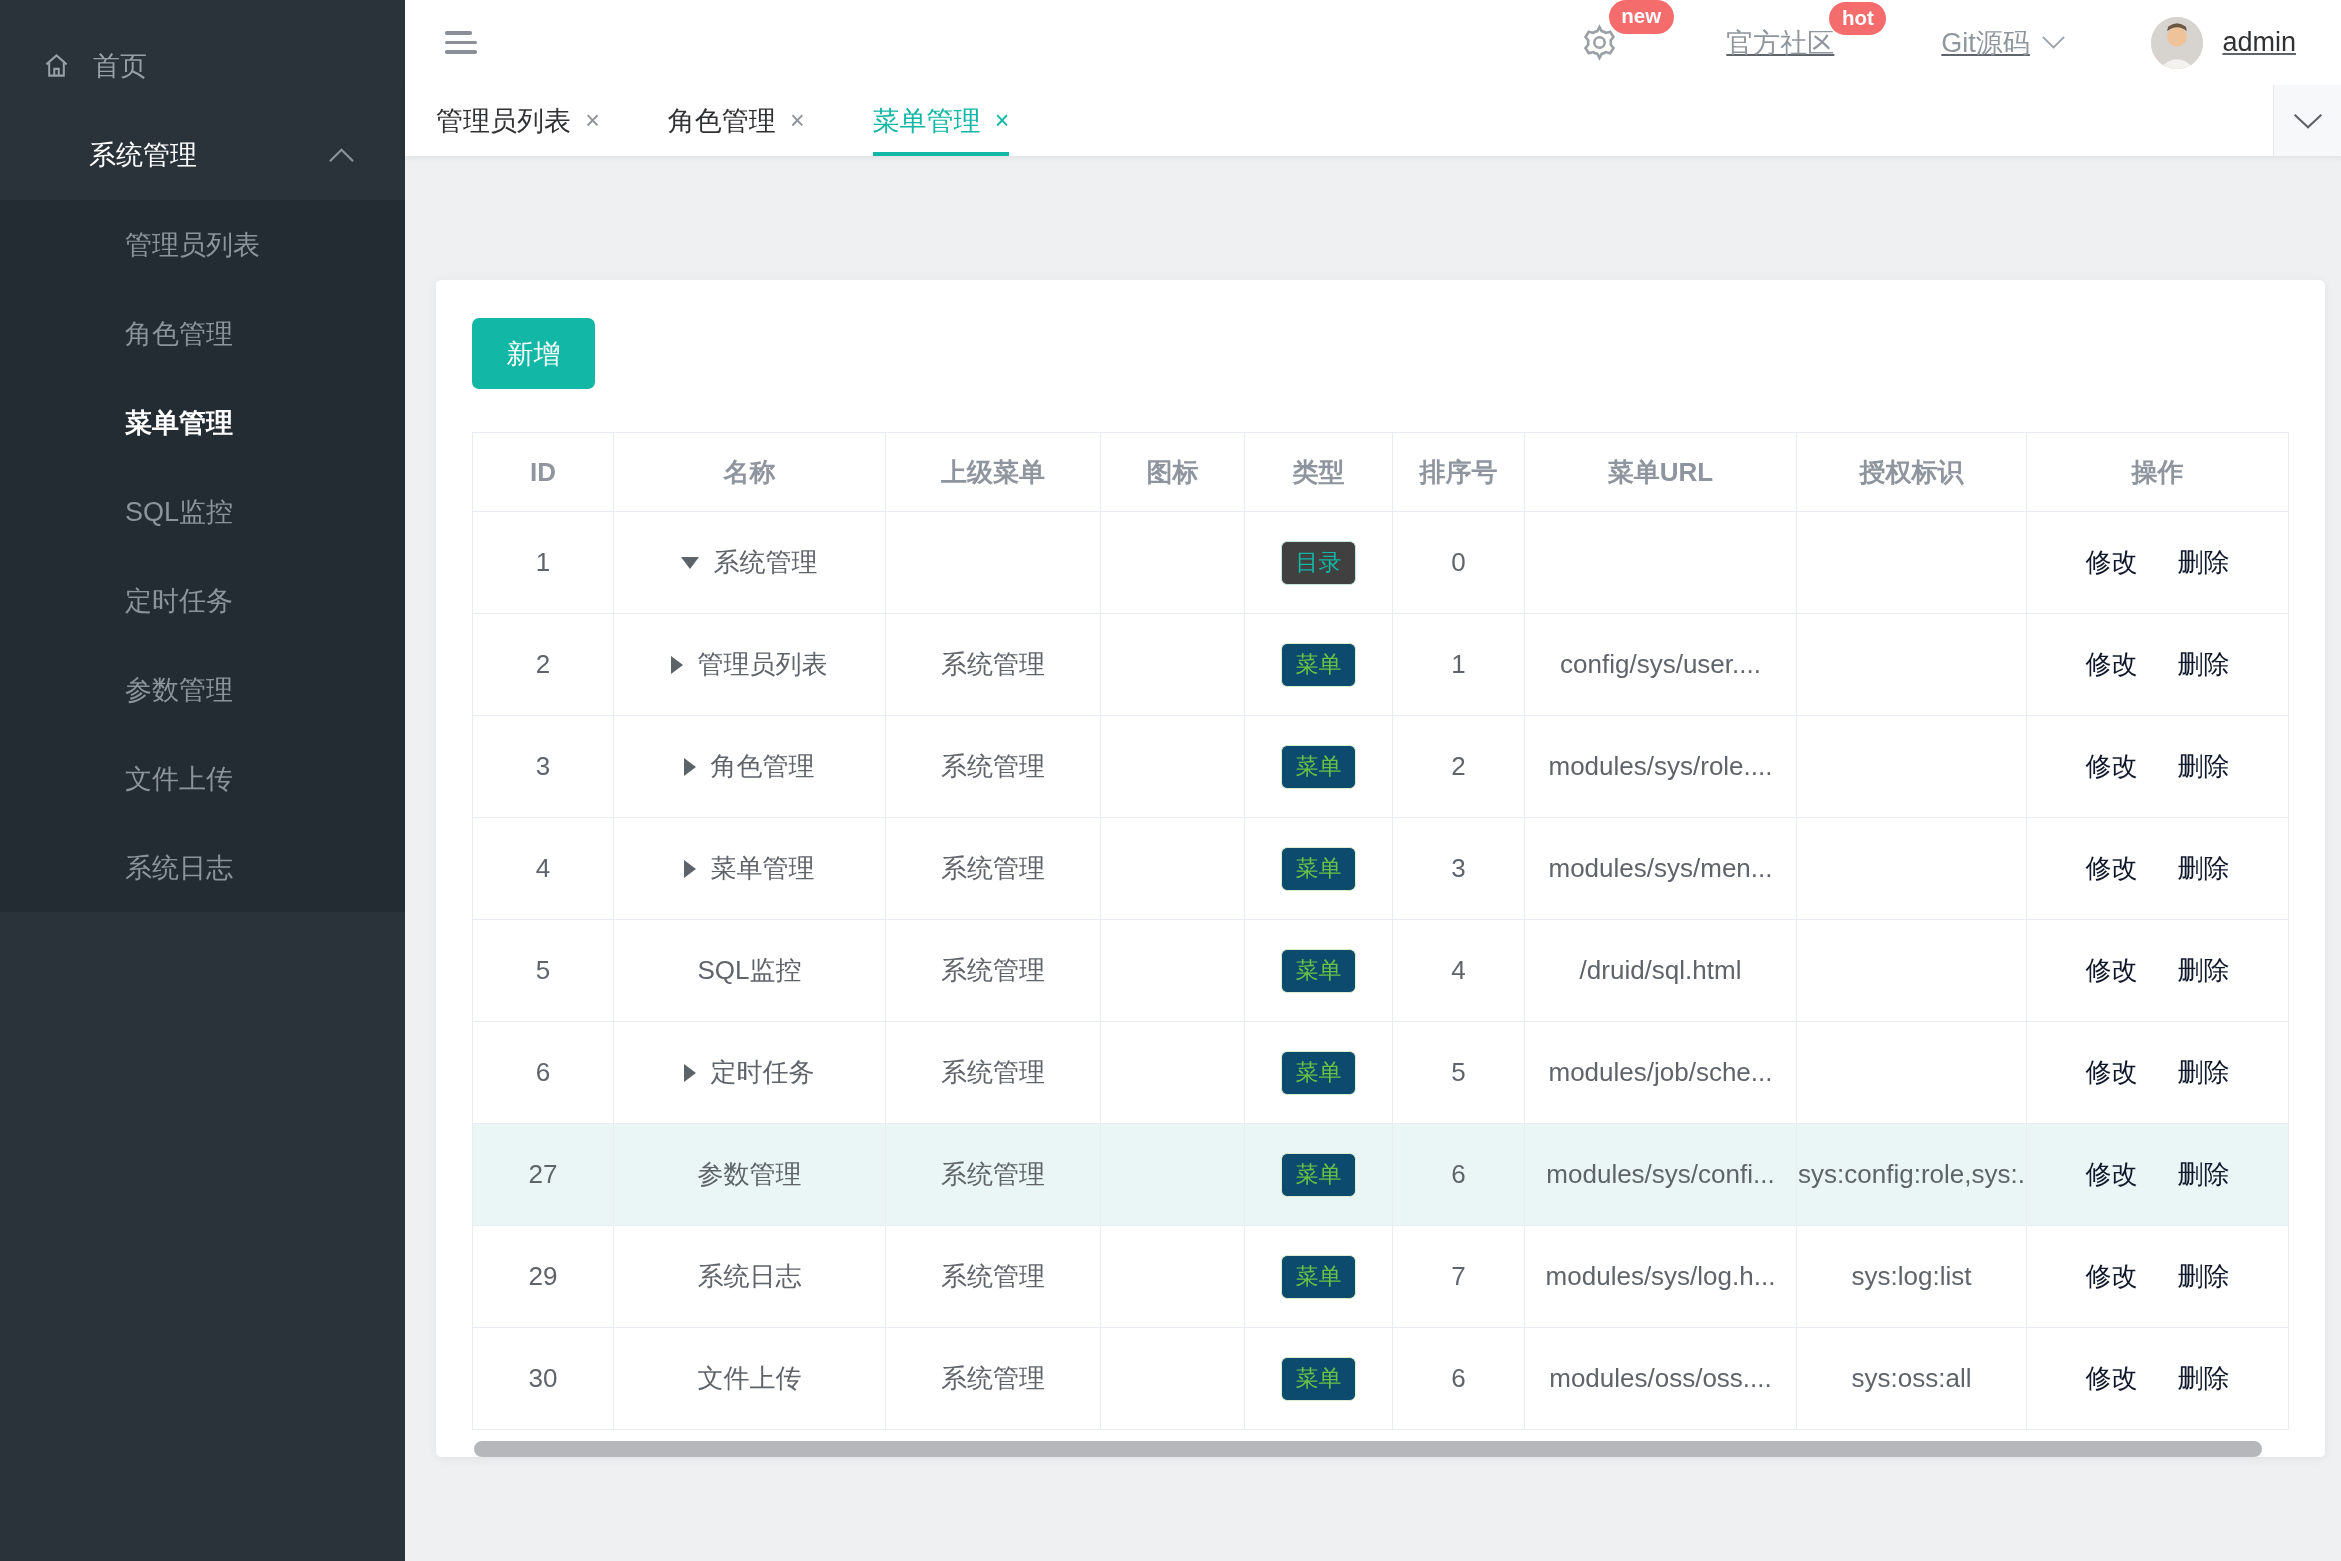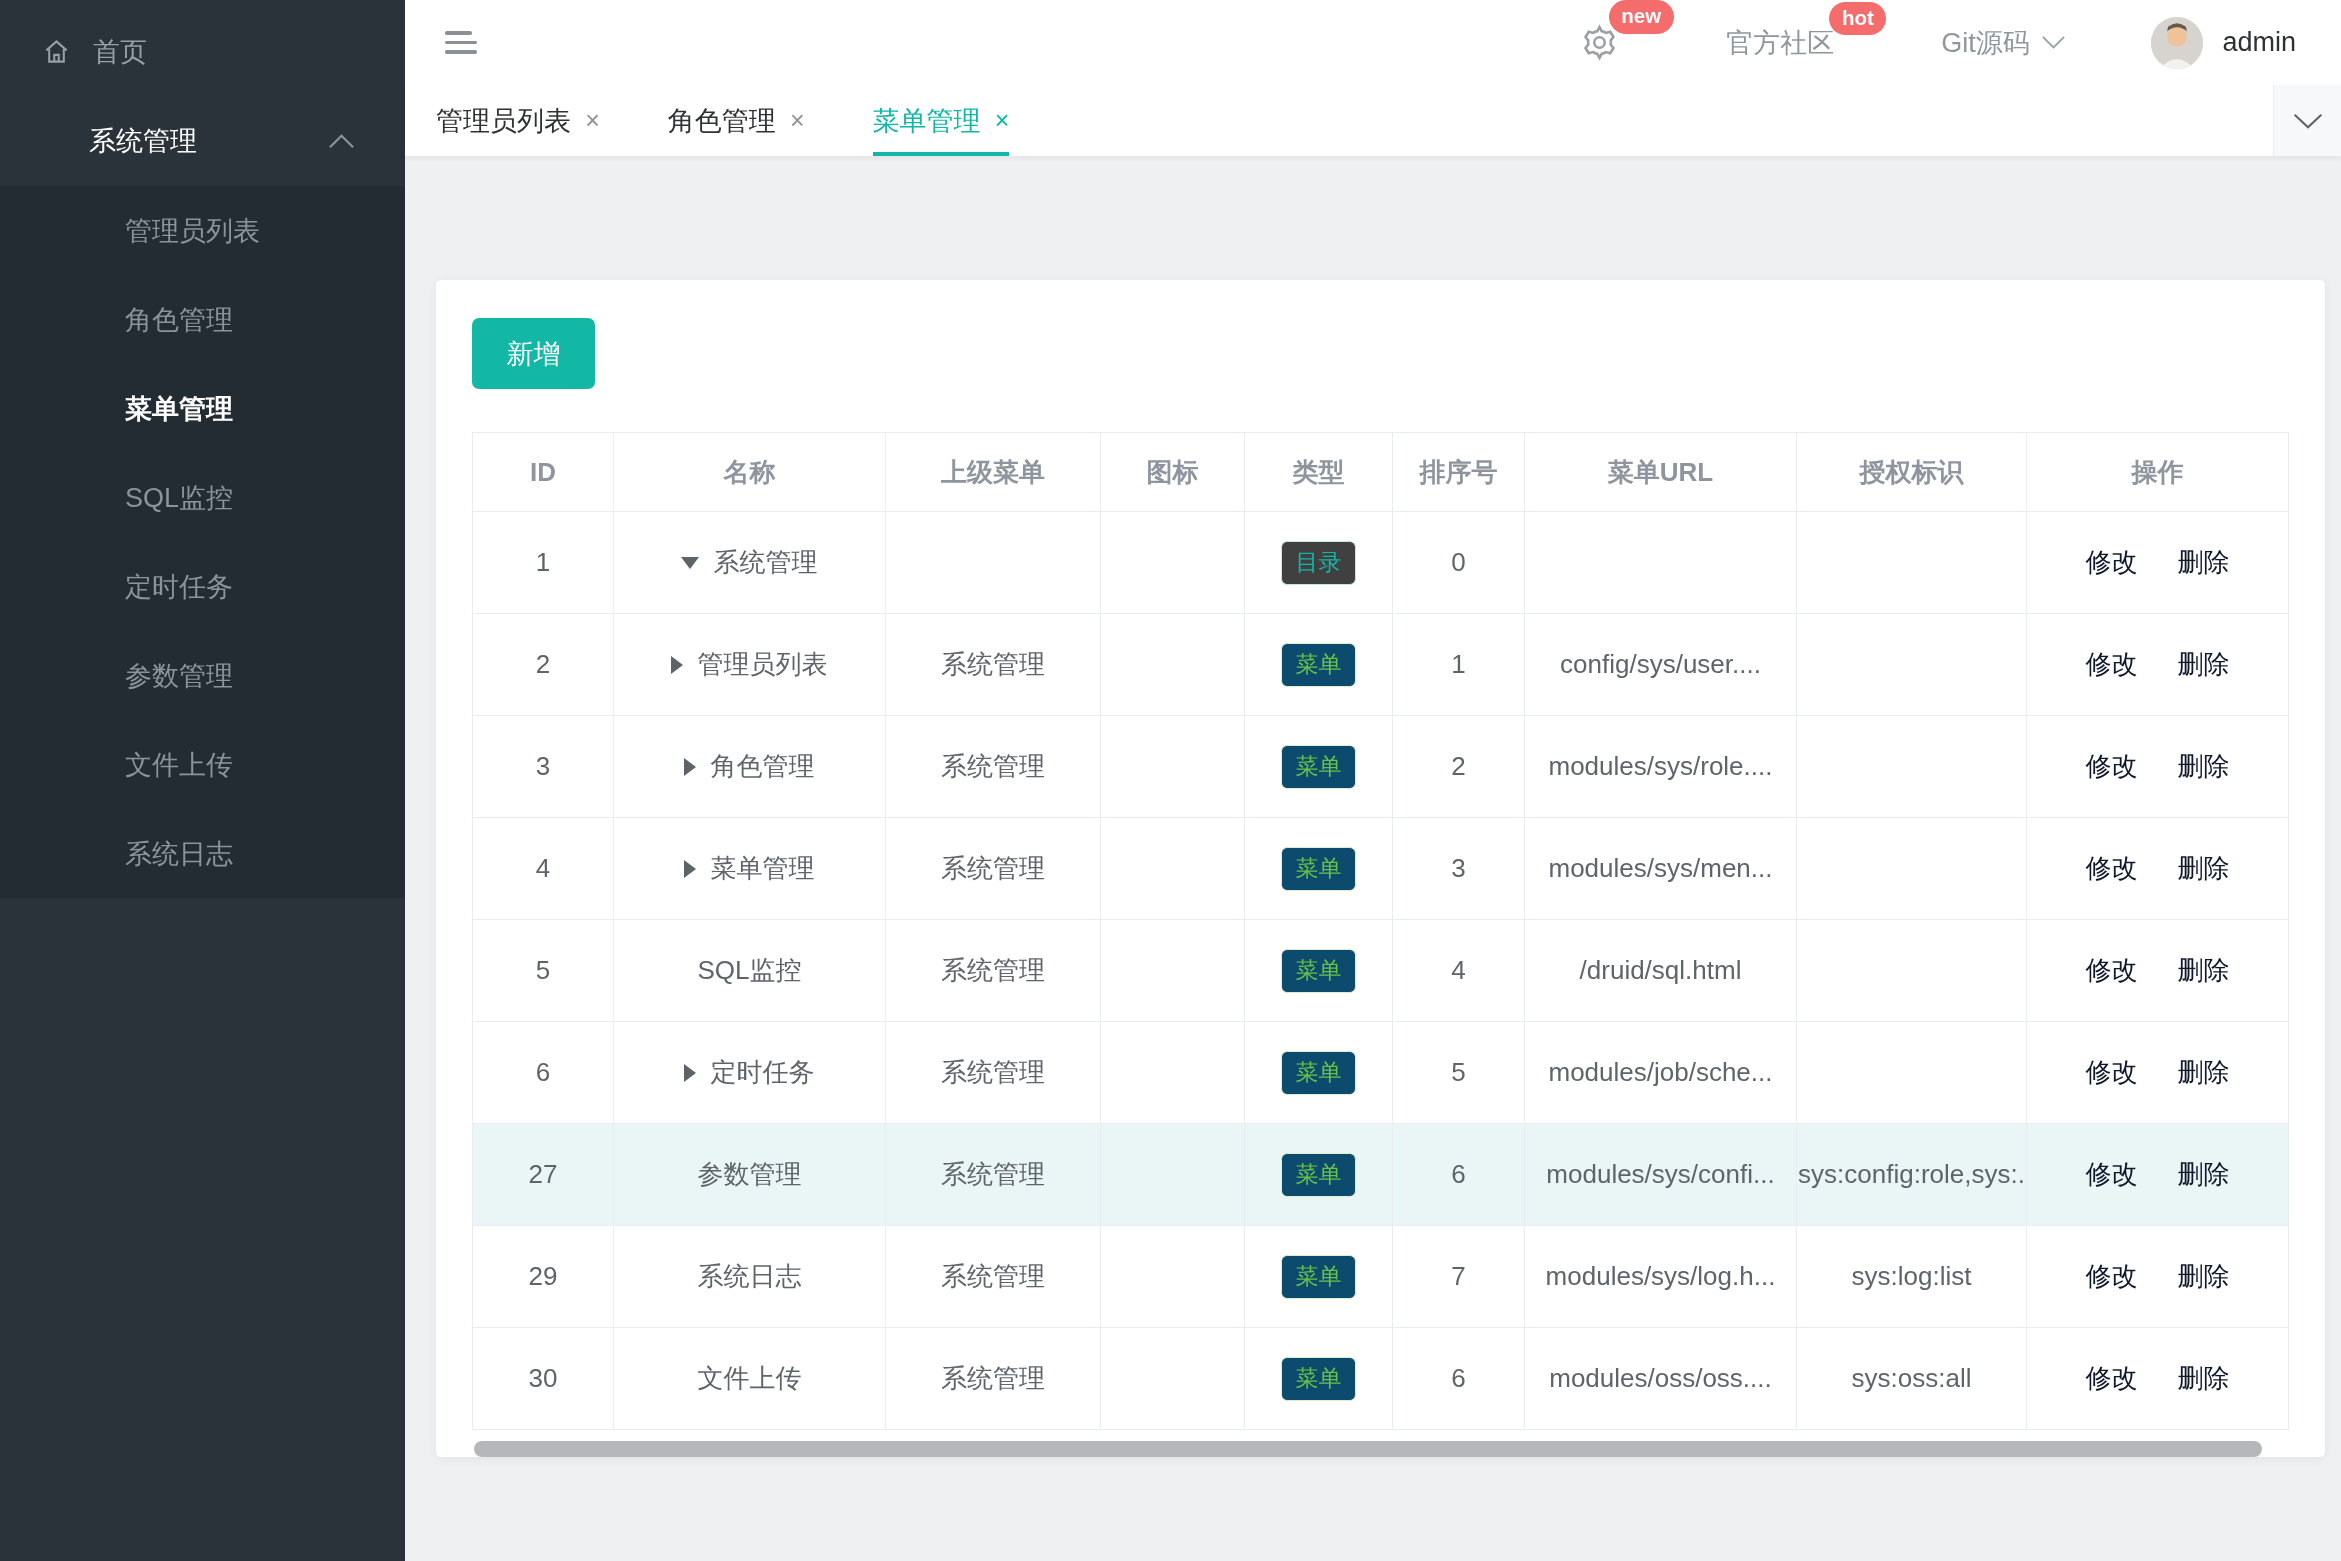--- a/index.html
+++ b/index.html
@@ -4,21 +4,21 @@
 <style>
   * { margin:0; padding:0; box-sizing:border-box; }
   html,body { width:2342px; height:1562px; overflow:hidden; }
   body { font-family:"Liberation Sans","DejaVu Sans",sans-serif; background:#eef0f2; color:#5f646b; }
   .app { display:flex; width:100%; height:100%; }
 
   
   .sidebar { width:405px; height:100%; background:#2a323a; flex:none; display:flex; flex-direction:column; }
   .logo { height:85px; background:#12b7a6; color:#fff; font-size:36px; font-weight:bold;
           display:flex; align-items:center; justify-content:center; letter-spacing:0.9px; }
-  .side-nav { flex:1; padding-top:8px; }
+  .side-nav { flex:1; padding-top:22px; }
   .side-home { height:87px; display:flex; align-items:center; padding-left:43px; gap:23px;
                color:#97a0a6; font-size:27px; cursor:pointer; }
   .side-home svg { width:27px; height:27px; stroke:#97a0a6; }
   .side-group-title { height:91px; display:flex; align-items:center; padding:0 50px 0 89px;
                       color:#ffffff; font-size:27px; cursor:pointer; }
   .side-group-title .grow { flex:1; }
   .side-group-title svg { width:27px; height:16px; stroke:#8b949b; }
   .submenu { background:#242c33; }
   .submenu-item { height:89px; display:flex; align-items:center; padding-left:125px;
                   color:#8b949b; font-size:27px; cursor:pointer; }
@@ -27,21 +27,21 @@
   
   .main { flex:1; display:flex; flex-direction:column; min-width:0; }
 
   .topbar { height:85px; background:#fff; display:flex; align-items:center;
             padding:0 46px 0 40px; position:relative; z-index:3; }
   .hamburger { width:36px; display:flex; flex-direction:column; gap:6.2px; cursor:pointer; }
   .hamburger i { display:block; height:3.6px; background:#8b9096; border-radius:1.8px; }
   .hamburger i:nth-child(1){ width:27px; }
   .hamburger i:nth-child(2){ width:32px; }
   .hamburger i:nth-child(3){ width:32px; }
-  .top-right { margin-left:auto; display:flex; align-items:center; }
+  .top-right { margin-left:auto; display:flex; align-items:center;text-decoration:underline; }
   .top-item { position:relative; display:flex; align-items:center; color:#8f969d; font-size:27px; cursor:pointer; }
   .gear-wrap { margin-right:107px; }
   .gear-wrap svg { width:39px; height:39px; }
   .community { margin-right:107px; }
   .gitsrc { margin-right:85px; gap:11px; }
   .gitsrc svg { width:25px; height:14.2px; stroke:#9aa1a8; }
   .badge { position:absolute; top:-23px; background:#f56c6c; color:#fff; font-size:20.5px; font-weight:bold;
            line-height:1; padding:6.2px 12.5px 7.1px; border-radius:890px; white-space:nowrap; }
   .badge-new { left:28.5px; }
   .badge-hot { right:-52px; }

